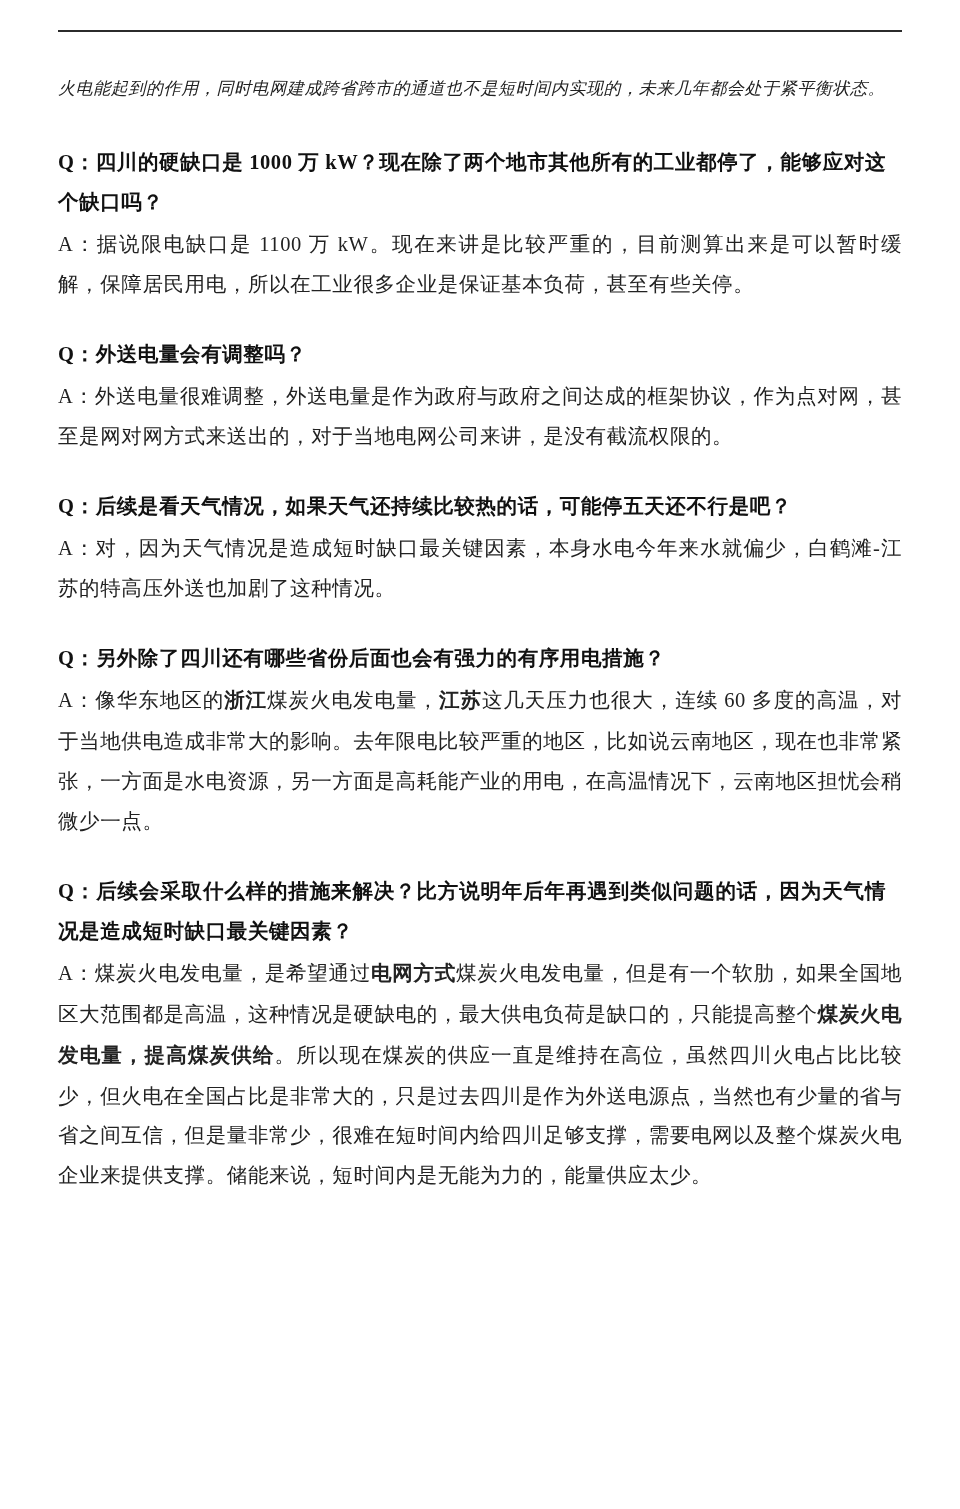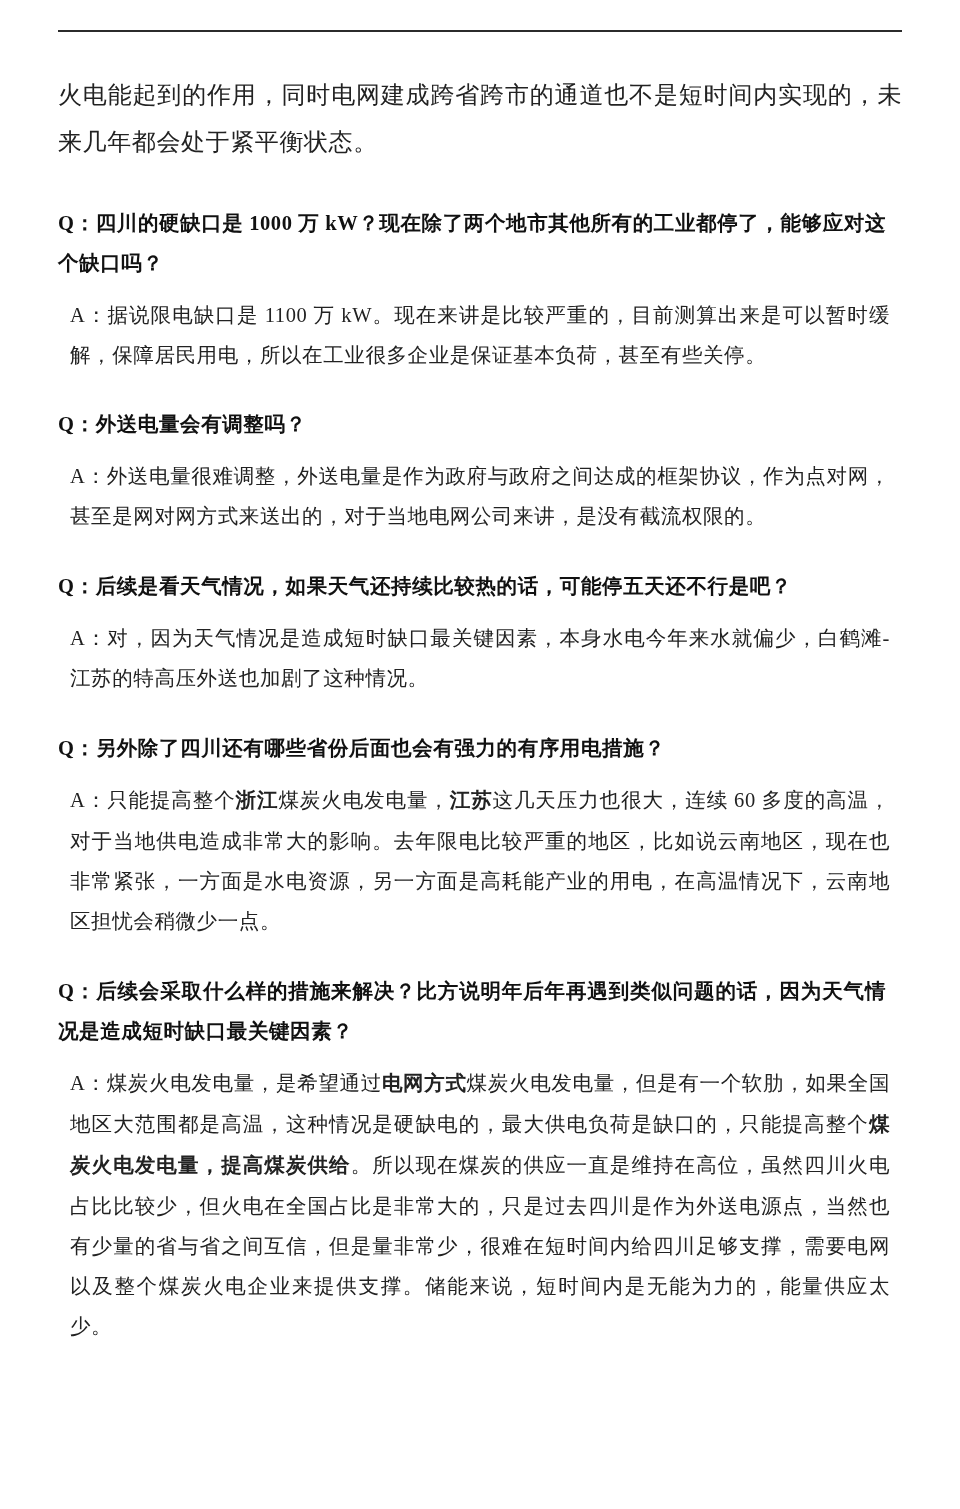--- a/index.html
+++ b/index.html
@@ -23,45 +23,46 @@
   }
   .top-rule {
     border-top: 2px solid #2b2b2b;
     margin: 6px 0 0 0;
     height: 0;
   }
   .doc-body {
     padding-top: 40px;
   }
   .para {
-    font-size: 24px;
+    font-size: 17px;
     line-height: 1.95;
     letter-spacing: 0.6px;
     text-align: justify;
     margin: 0 0 26px 0;
     color: #222;
+    font-style: italic;
   }
   .qa-block {
     margin: 0 0 30px 0;
   }
   .q {
     font-size: 20.5px;
     line-height: 1.95;
     letter-spacing: 0.6px;
     font-weight: bold;
     color: #111;
     margin: 0 16px 2px 0;
     text-align: justify;
   }
   .a {
     font-size: 20.5px;
     line-height: 1.95;
     letter-spacing: 0.6px;
     color: #222;
-    margin: 12px;
+    margin: 0;
     text-align: justify;
   }
   .a b, .q b {
     font-weight: bold;
     font-family: Liberation Mono, monospace;
   }
   .spacer-lg { height: 12px; }
 </style>
 </head>
 <body>
@@ -86,21 +87,21 @@
       <p class="a">A：外送电量很难调整，外送电量是作为政府与政府之间达成的框架协议，作为点对网，甚至是网对网方式来送出的，对于当地电网公司来讲，是没有截流权限的。</p>
     </div>
 
     <div class="qa-block">
       <p class="q">Q：后续是看天气情况，如果天气还持续比较热的话，可能停五天还不行是吧？</p>
       <p class="a">A：对，因为天气情况是造成短时缺口最关键因素，本身水电今年来水就偏少，白鹤滩-江苏的特高压外送也加剧了这种情况。</p>
     </div>
 
     <div class="qa-block">
       <p class="q">Q：另外除了四川还有哪些省份后面也会有强力的有序用电措施？</p>
-      <p class="a"><span>A：只能提高整个</span><b>浙江</b><span>煤炭火电发电量，</span><b>江苏</b><span>这几天压力也很大，连续 60 多度的高温，对于当地供电造成非常大的影响。去年限电比较严重的地区，比如说云南地区，现在也非常紧张，一方面是水电资源，另一方面是高耗能产业的用电，在高温情况下，云南地区担忧会稍微少一点。</span></p>
+      <p class="a"><span>A：像华东地区的</span><b>浙江</b><span>煤炭火电发电量，</span><b>江苏</b><span>这几天压力也很大，连续 60 多度的高温，对于当地供电造成非常大的影响。去年限电比较严重的地区，比如说云南地区，现在也非常紧张，一方面是水电资源，另一方面是高耗能产业的用电，在高温情况下，云南地区担忧会稍微少一点。</span></p>
     </div>
 
     <div class="qa-block">
       <p class="q">Q：后续会采取什么样的措施来解决？比方说明年后年再遇到类似问题的话，因为天气情况是造成短时缺口最关键因素？</p>
       <p class="a"><span>A：煤炭火电发电量，是希望通过</span><b>电网方式</b><span>煤炭火电发电量，但是有一个软肋，如果全国地区大范围都是高温，这种情况是硬缺电的，最大供电负荷是缺口的，只能提高整个</span><b>煤炭火电发电量，提高煤炭供给</b><span>。所以现在煤炭的供应一直是维持在高位，虽然四川火电占比比较少，但火电在全国占比是非常大的，只是过去四川是作为外送电源点，当然也有少量的省与省之间互信，但是量非常少，很难在短时间内给四川足够支撑，需要电网以及整个煤炭火电企业来提供支撑。储能来说，短时间内是无能为力的，能量供应太少。</span></p>
     </div>
 
   </div>
 </div>
 

